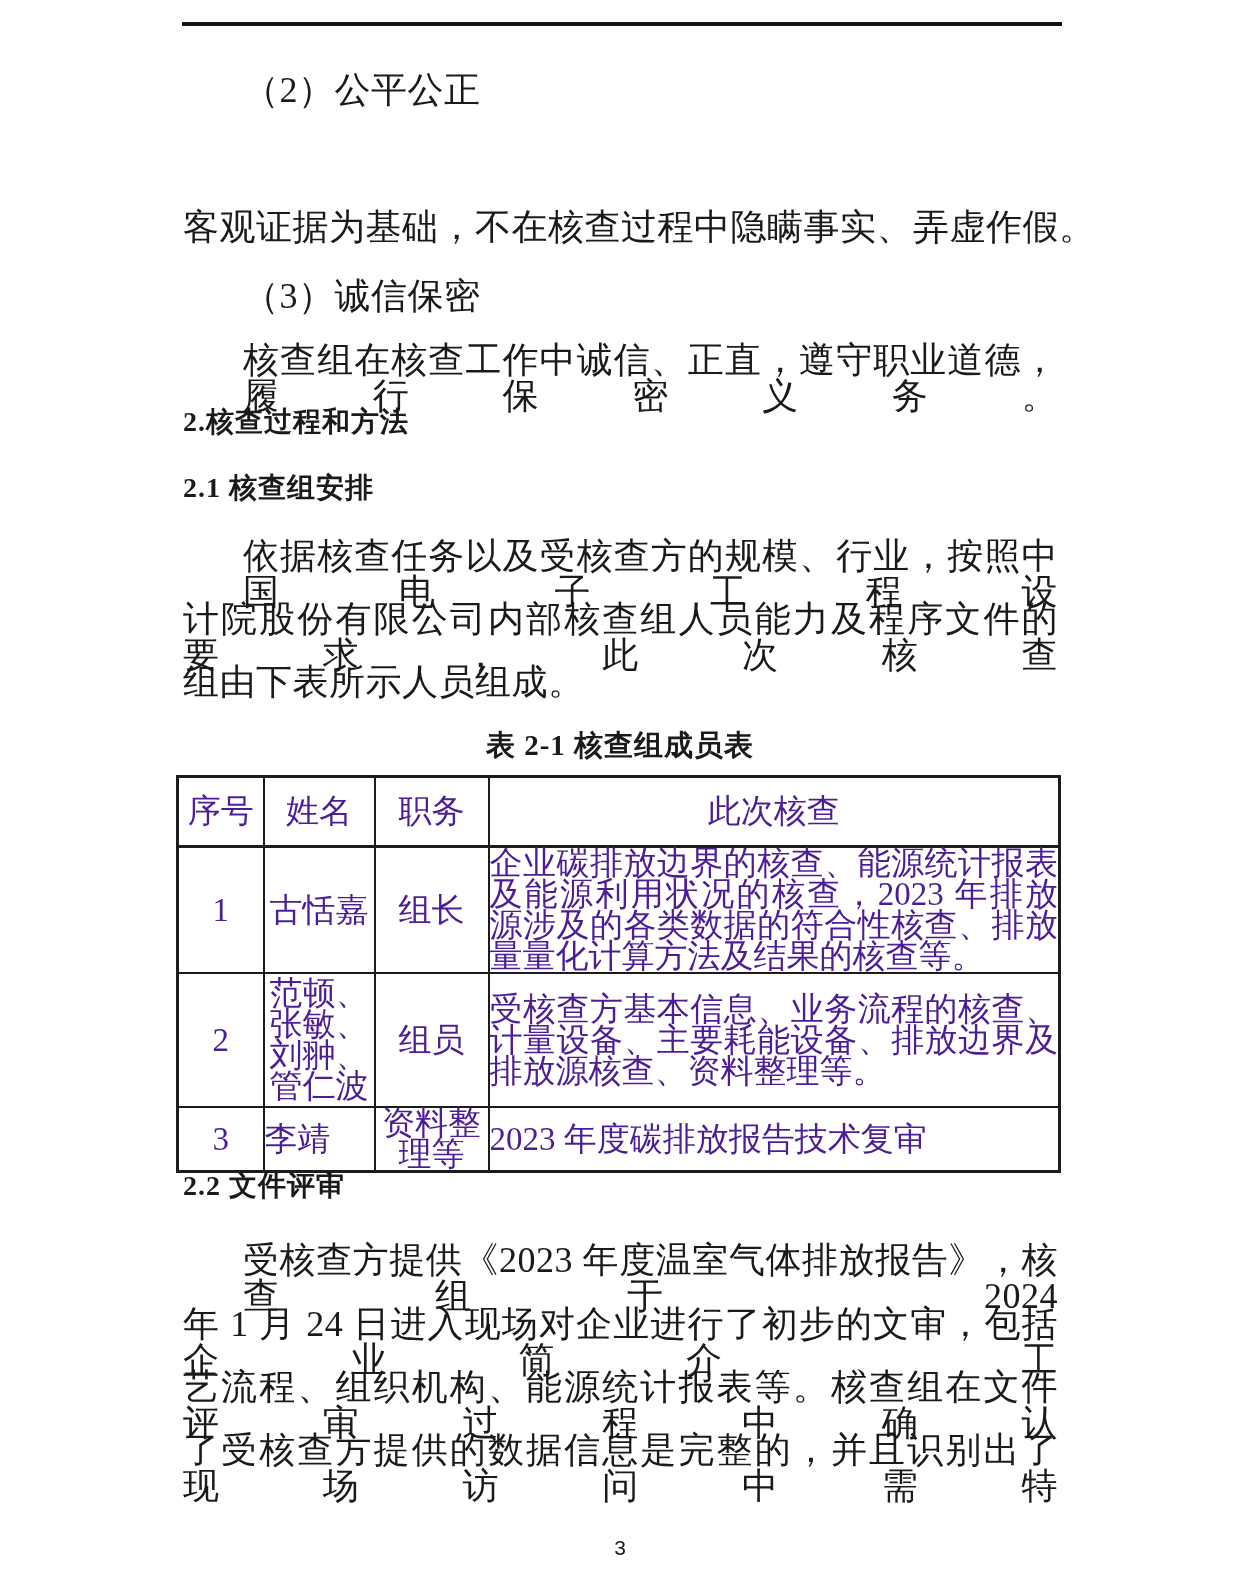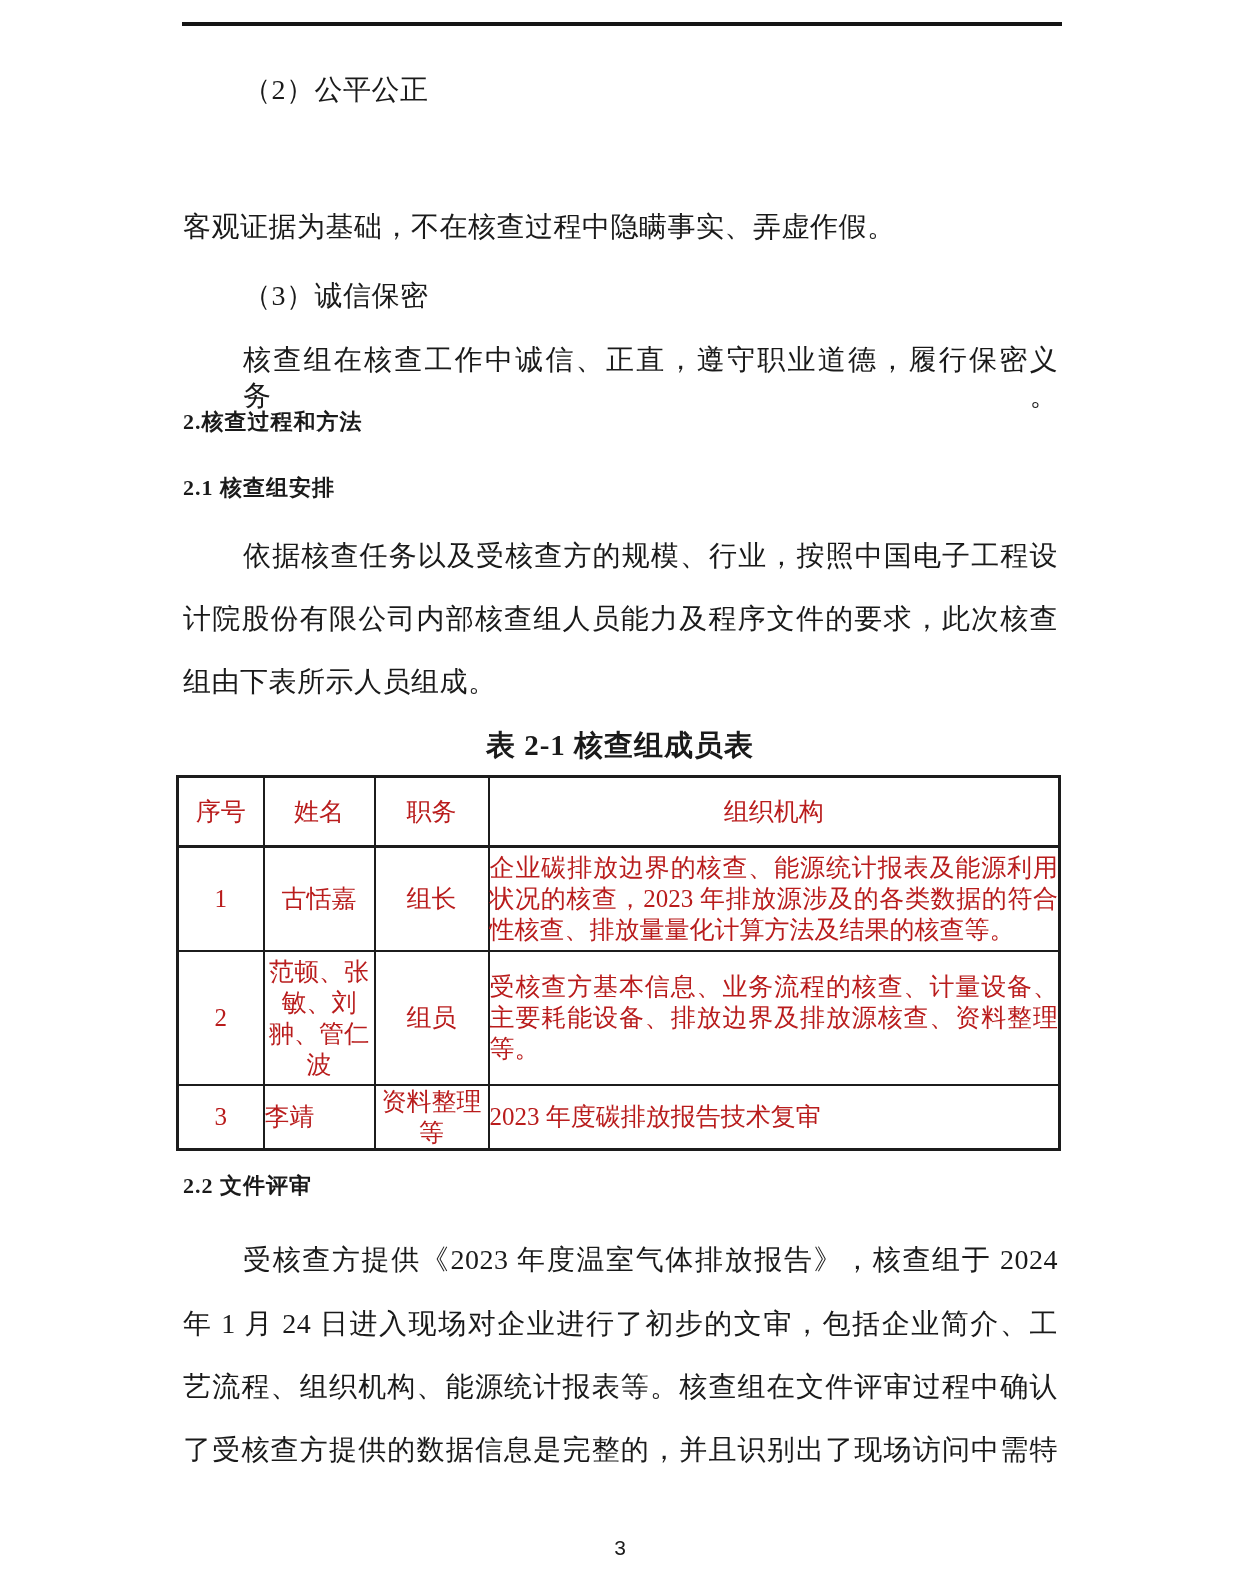--- a/index.html
+++ b/index.html
@@ -18,56 +18,56 @@
     left: 182px;
     top: 22px;
     width: 880px;
     height: 4px;
     background: #151515;
   }
   .line {
     position: absolute;
     left: 183px;
     width: 875px;
-    font-size: 28px;
+    font-size: 36px;
     line-height: 36px;
     white-space: nowrap;
     letter-spacing: 0.5px;
   }
   .indent { left: 243px; width: 815px; }
   .j {
     white-space: normal;
     text-align: justify;
     text-align-last: justify;
     text-justify: inter-character;
   }
   .heading {
     font-weight: bold;
-    font-size: 22px;
+    font-size: 28px;
     letter-spacing: 1px;
     font-family: Liberation Serif, serif;
   }
   .table-title {
     position: absolute;
     left: 0;
     width: 1240px;
     text-align: center;
     font-weight: bold;
     font-size: 29px;
     letter-spacing: 1px;
   }
   table.members {
     position: absolute;
     left: 176px;
     top: 775px;
     width: 882px;
     border-collapse: collapse;
     table-layout: fixed;
-    font-size: 25px;
-    color: #b91c1c;
+    font-size: 33px;
+    color: #4c1d95;
   }
   table.members td, table.members th {
     border: 2px solid #1c1c1c;
     padding: 0;
     font-weight: normal;
     vertical-align: middle;
     line-height: 31px;
   }
   table.members { border: 3px solid #1c1c1c; }
   tr.hdr td { text-align: center; border-bottom-width: 3px; }
@@ -116,21 +116,21 @@
       <col style="width:86px">
       <col style="width:111px">
       <col style="width:114px">
       <col style="width:571px">
     </colgroup>
     <tbody>
         <tr class="hdr" style="height:70px">
       <td>序号</td>
       <td>姓名</td>
       <td>职务</td>
-      <td>组织机构</td>
+      <td>此次核查</td>
     </tr>
     <tr style="height:104px">
       <td class="c-no">1</td>
       <td class="c-name">古恬嘉</td>
       <td class="c-role">组长</td>
       <td class="c-duty">企业碳排放边界的核查、能源统计报表及能源利用状况的核查，2023 年排放源涉及的各类数据的符合性核查、排放量量化计算方法及结果的核查等。</td>
     </tr>
     <tr style="height:134px">
       <td class="c-no">2</td>
       <td class="c-name">范顿、张敏、刘翀、管仁波</td>

